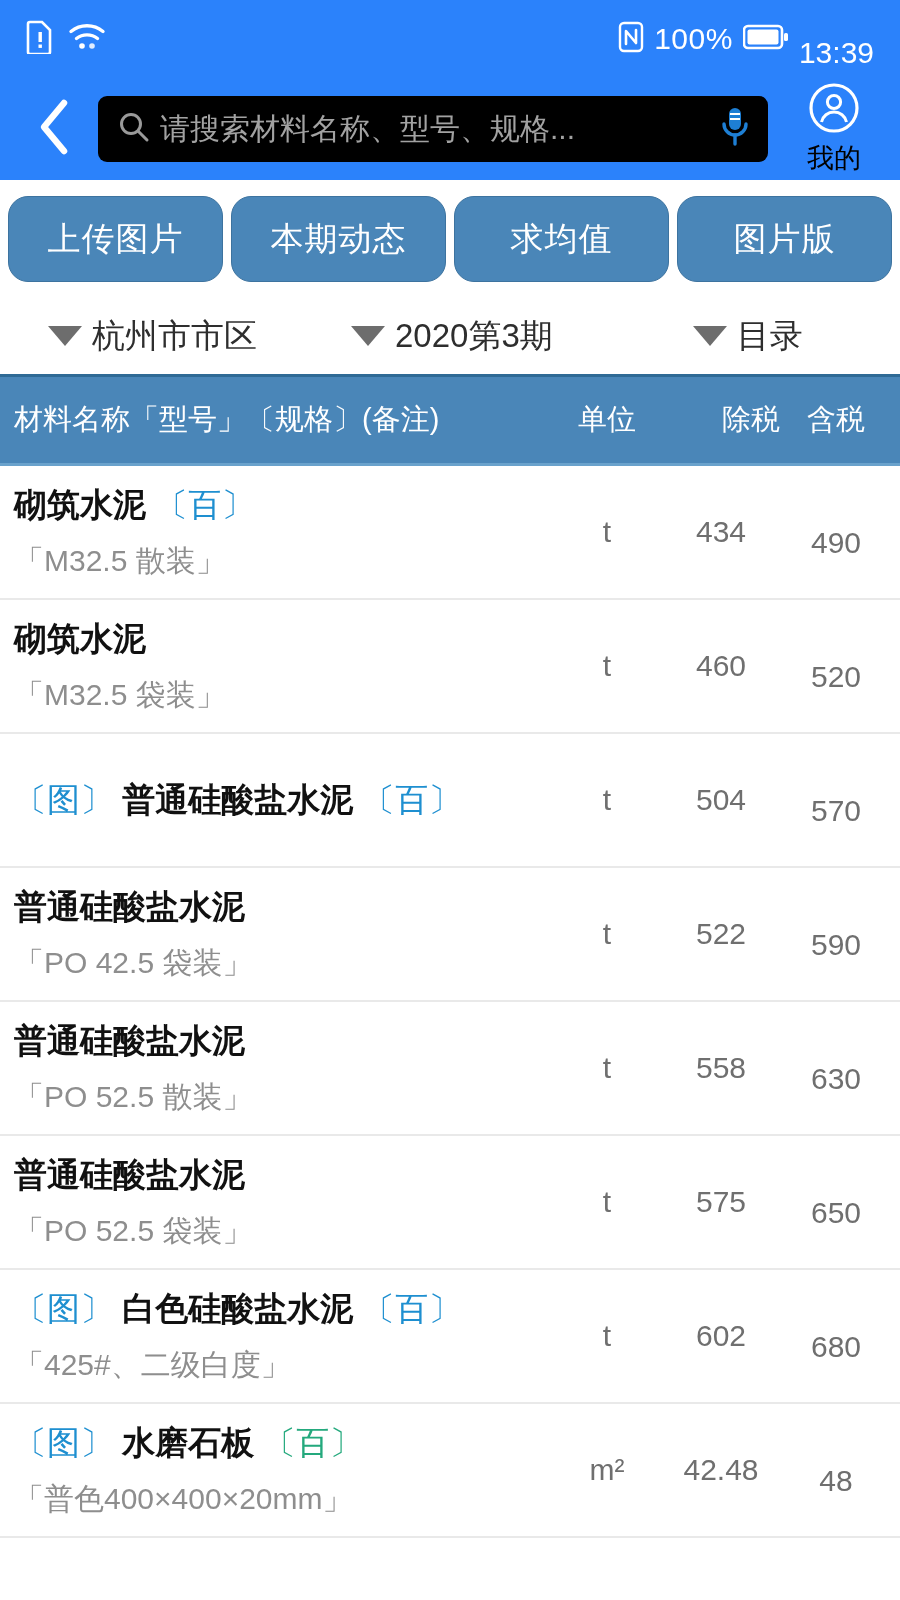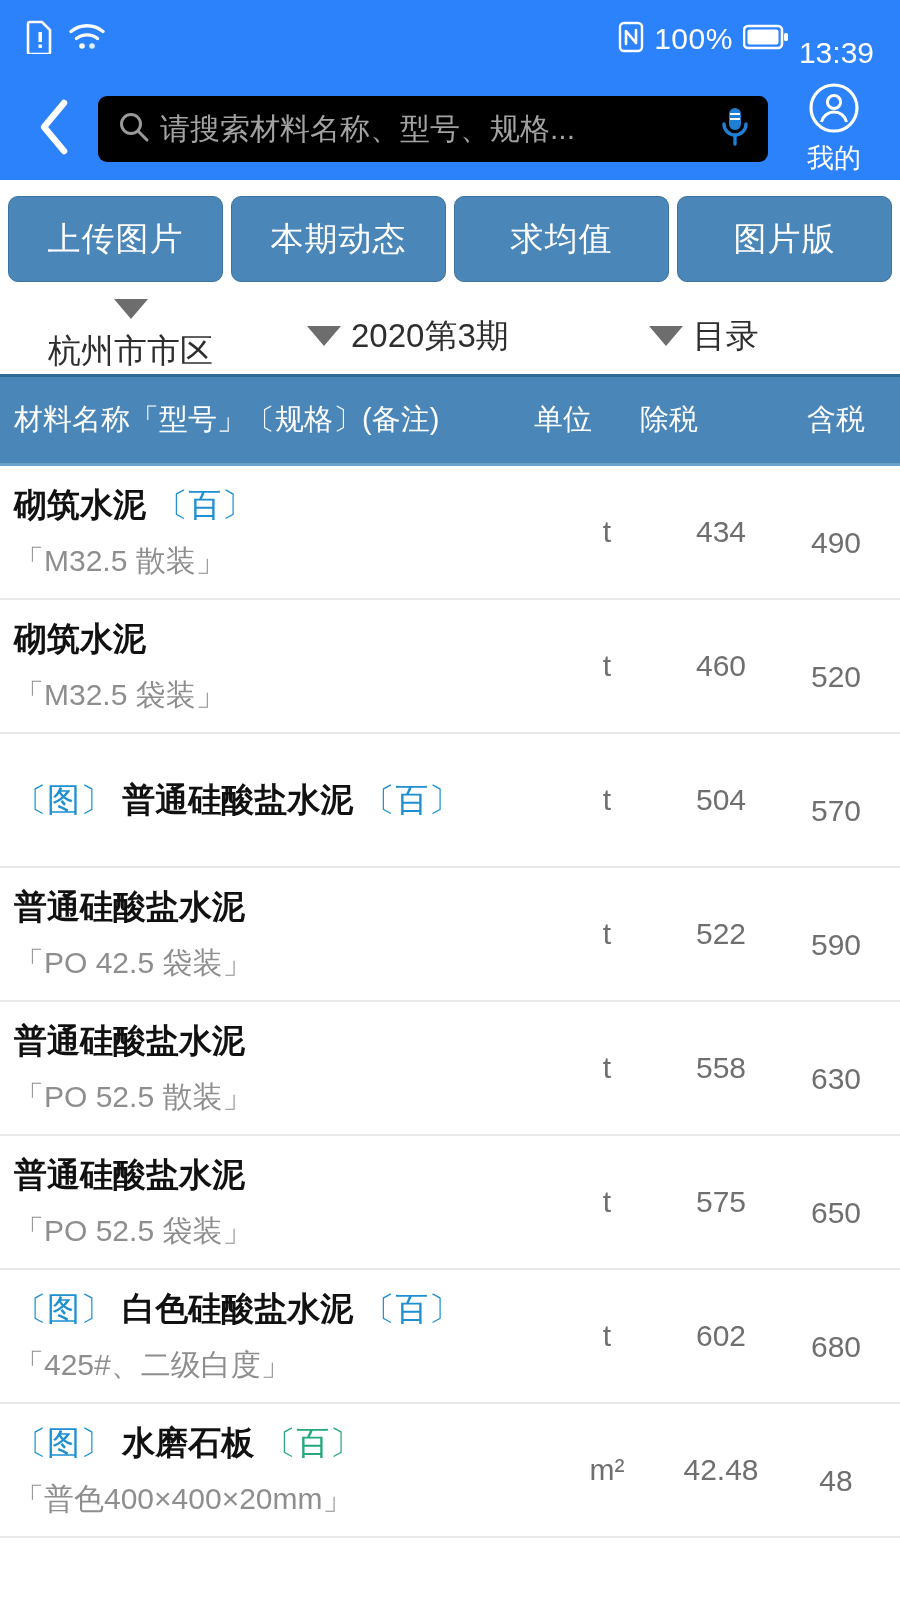--- a/index.html
+++ b/index.html
@@ -28,51 +28,51 @@
     display:flex; align-items:center; padding:0 18px 0 22px; gap:10px;
   }
   .back-btn { width:66px; display:flex; align-items:center; justify-content:center; cursor:pointer; }
   .searchbox {
     flex:1; height:66px; background:#000000; border-radius:9px;
     display:flex; align-items:center; padding:0 16px 0 20px; gap:10px;
     margin-right:8px;
   }
   .search-ph { flex:1; font-size:30px; color:#a2a2a2; white-space:nowrap; overflow:hidden; }
   .profile { width:96px; display:flex; flex-direction:column; align-items:center; justify-content:center; gap:2px; cursor:pointer; }
-  .profile-label { font-size:27px; color:#ffffff; }
+  .profile-label { font-size:27px; color:#000000; }
 
   
   .btnrow { height:118px; background:#ffffff; display:flex; align-items:center; padding:0 8px; gap:8px; }
   .abtn {
     flex:1; height:86px; background:#4A86B8; border:1px solid #3d739f;
-    border-radius:10px; color:#ffffff; font-size:33px;
+    border-radius:20px; color:#ffffff; font-size:33px;
     display:flex; align-items:center; justify-content:center;
     letter-spacing:1px; cursor:pointer;
   }
 
   
   .filterrow { height:76px; display:flex; align-items:center; background:#fff; }
   .filter { display:flex; align-items:center; gap:10px; cursor:pointer; color:#2e2e2e; font-size:33px; }
-  .filter:nth-child(1) { margin-left:48px;flex-direction:column; }
+  .filter:nth-child(1) { margin-left:48px; }
   .filter:nth-child(2) { margin-left:94px; }
   .filter:nth-child(3) { margin-left:140px; }
   .caret {
     width:0; height:0; border-left:17px solid transparent; border-right:17px solid transparent;
     border-top:20px solid #6d6d6d;
   }
 
   
   .table-head {
     height:92px; background:#4A86B8; color:#fff;
     display:flex; align-items:center; font-size:29px;
-    border-top:3px solid #2f6a95; border-bottom:3px solid #6aa2cc;gap:22px;
+    border-top:3px solid #2f6a95; border-bottom:3px solid #6aa2cc;
   }
   .col-name { flex:1; padding-left:14px; }
   .col-unit { width:110px; text-align:center; }
-  .col-ex   { width:118px; text-align:left; }
+  .col-ex   { width:118px; text-align:right; }
   .col-in   { width:120px; text-align:center; padding-right:8px; }
 
   .rows { flex:1; overflow:hidden; background:#fff; }
   .row {
     display:flex; align-items:center; border-bottom:2px solid #e9e9e9;
     min-height:134px; padding:10px 0;
   }
   .rname { flex:1; padding-left:14px; display:flex; flex-direction:column; gap:20px; }
   .title-line { font-size:33px; color:#111; font-weight:600; line-height:1.12; }
   .tag-img { color:#1E8FD0; font-weight:400; }

